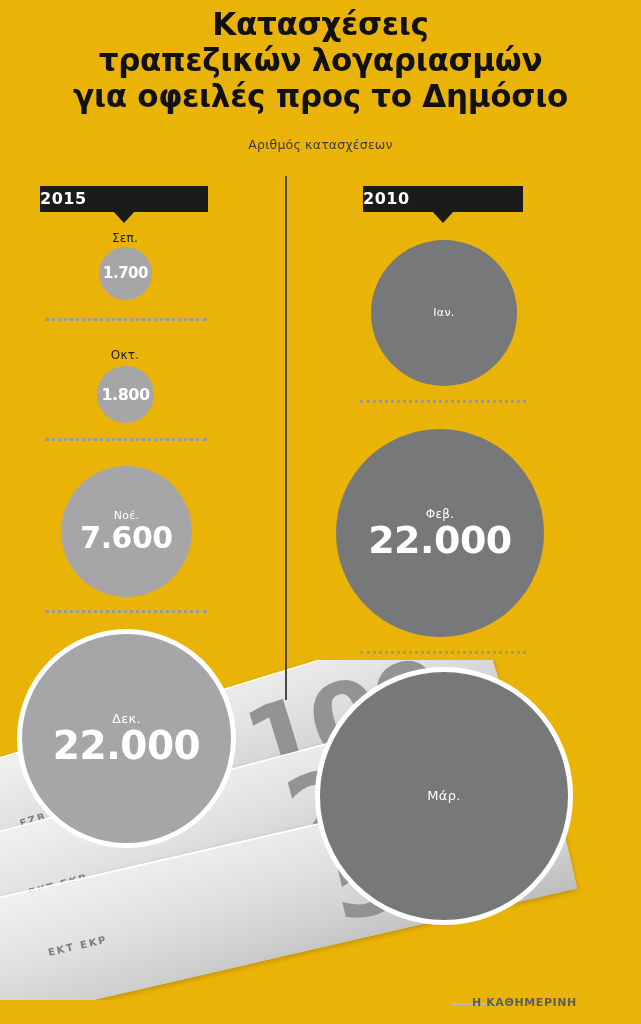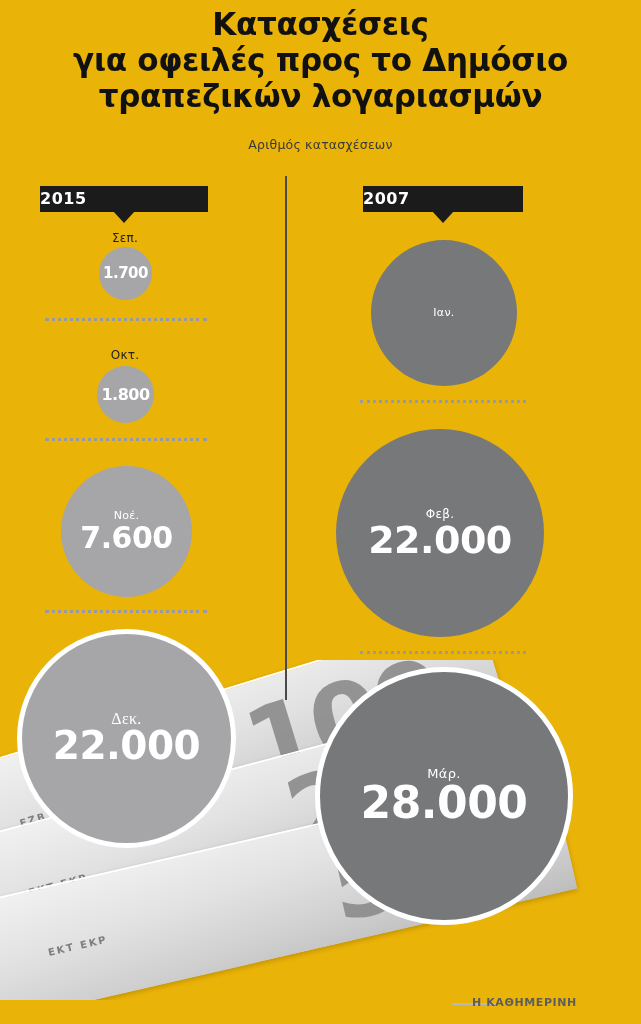--- a/index.html
+++ b/index.html
@@ -190,22 +190,22 @@
     letter-spacing: 0.6px;
   }
 </style>
 </head>
 <body>
 
 <div class="page">
 
   <div class="title">
     <span class="title-line">Κατασχέσεις</span>
+    <span class="title-line">τραπεζικών λογαριασμών</span>
     <span class="title-line">για οφειλές προς το Δημόσιο</span>
-    <span class="title-line">τραπεζικών λογαριασμών</span>
   </div>
   <div class="subtitle">Αριθμός κατασχέσεων</div>
 
   <div class="money">
     <div class="note n1">
       <span class="denom">100</span>
       <span class="ekt">EZB EKT EKP</span>
     </div>
     <div class="note n2">
       <span class="denom">20</span>
@@ -241,45 +241,44 @@
     <div class="dots" style="left:45px; top:438px; width:162px;"></div>
 
     <div class="bubble light" style="left:61px; top:466px; width:131px; height:131px;">
       <span class="b-month">Νοέ.</span>
       <span class="b-value" style="font-size:30px;">7.600</span>
     </div>
 
     <div class="dots" style="left:45px; top:610px; width:162px;"></div>
 
     <div class="bubble light ringed" style="left:17px; top:629px; width:219px; height:219px;">
-      <span class="b-month" style="font-size:16px;font-family:Liberation Serif, serif;">Δεκ.</span>
+      <span class="b-month" style="font-size:13px;">Δεκ.</span>
       <span class="b-value" style="font-size:39px;">22.000</span>
     </div>
 
     <div class="year-bar year-2016">
-      <span>2007</span>
+      <span>2010</span>
       <span class="pointer"></span>
     </div>
 
     <div class="bubble dark" style="left:371px; top:240px; width:146px; height:146px;">
       <span class="b-month">Ιαν.</span>
     </div>
 
     <div class="dots" style="left:360px; top:400px; width:166px;"></div>
 
     <div class="bubble dark" style="left:336px; top:429px; width:208px; height:208px;">
       <span class="b-month" style="font-size:12px;">Φεβ.</span>
       <span class="b-value" style="font-size:38px;">22.000</span>
     </div>
 
     <div class="dots" style="left:360px; top:651px; width:166px;"></div>
 
     <div class="bubble dark ringed" style="left:315px; top:667px; width:258px; height:258px;">
       <span class="b-month" style="font-size:13px;">Μάρ.</span>
-      <span class="b-value" style="font-size:44px;">28.000</span>
     </div>
 
   </div>
 
   <div class="credit-rule"></div>
   <div class="credit">Η ΚΑΘΗΜΕΡΙΝΗ</div>
 
 </div>
 
 </body></html>

